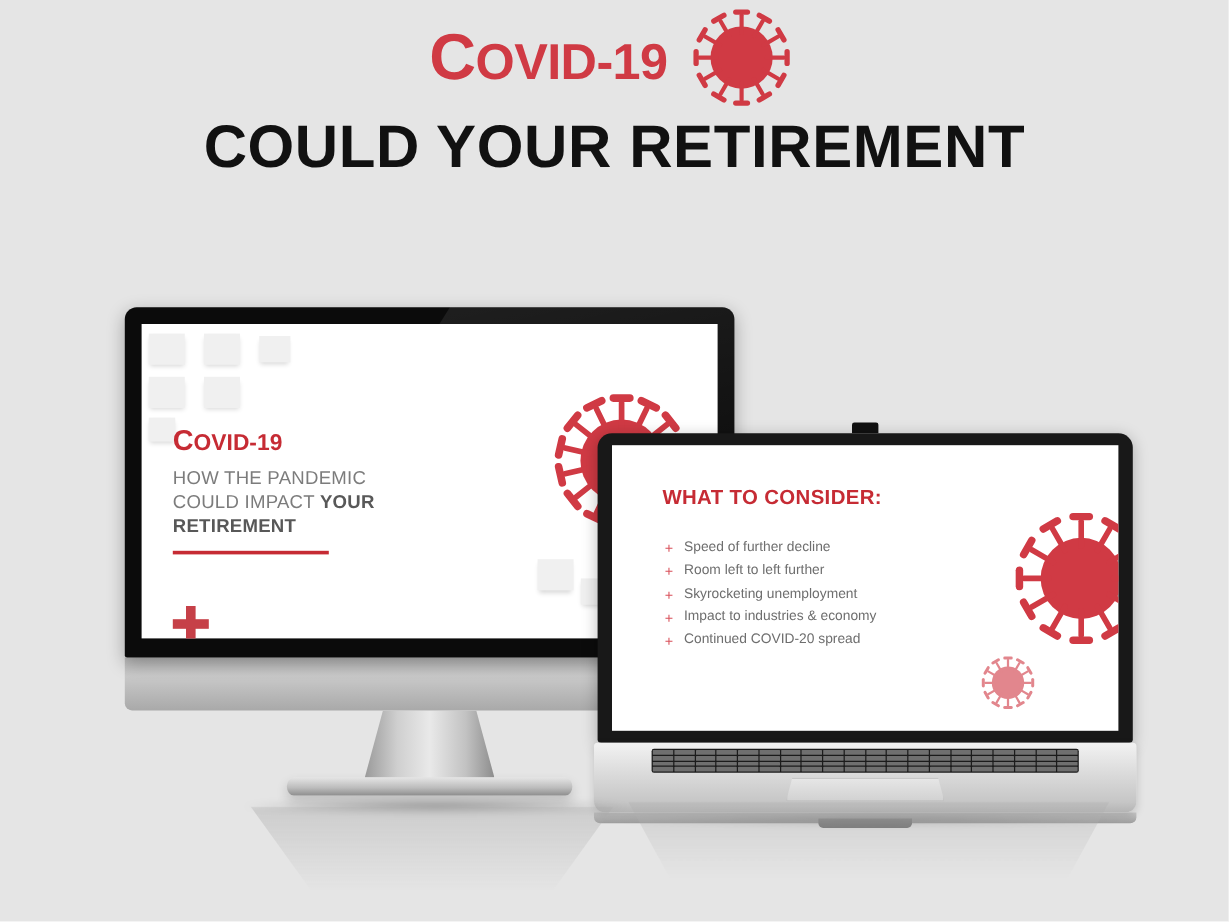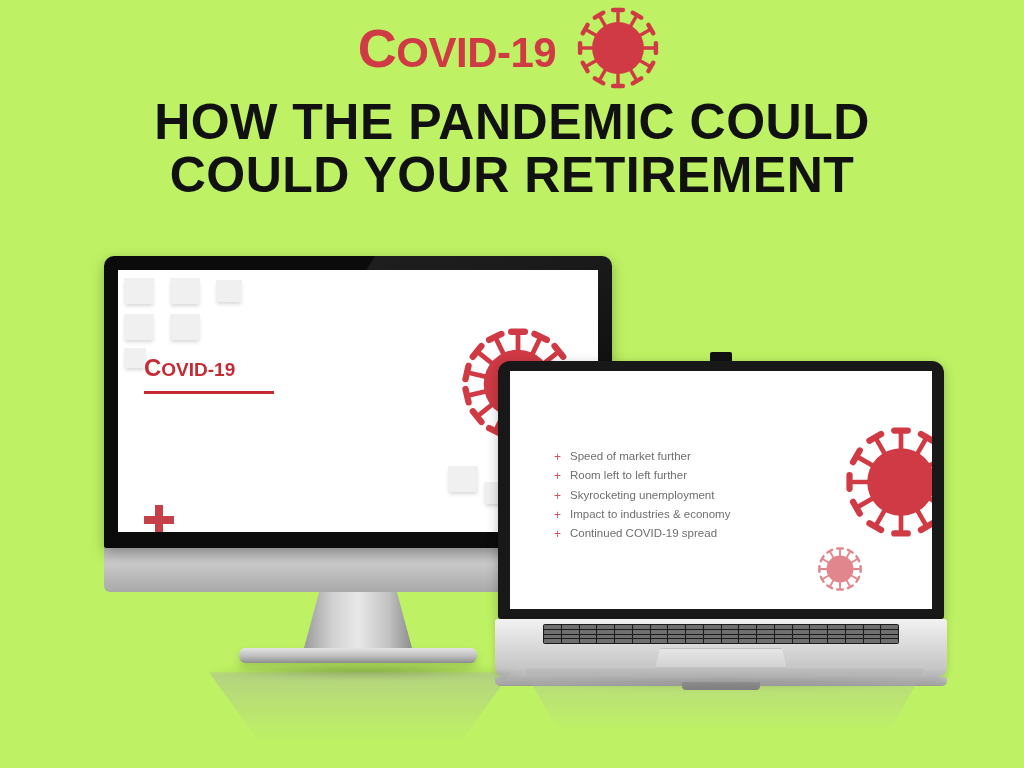--- a/index.html
+++ b/index.html
@@ -2,21 +2,21 @@
 <html><head>
 <meta charset="utf-8">
 <style>
   * { margin:0; padding:0; box-sizing:border-box; }
   html,body{
     width:1024px; height:768px;
     background:#ffffff;
     font-family:"Liberation Sans", sans-serif;
     overflow:hidden;
   }
-  .stage{ position:relative; width:1024px; height:768px; background:#bef264; }
+  .stage{ position:relative; width:1024px; height:768px; background:#e5e5e5; }
 
   
   .hero{ position:absolute; left:0; top:0; width:1024px; }
 
   .hero-brand{
     display:flex; align-items:center; justify-content:center;
     gap:14px; height:96px;
   }
   .brand-word{
     color:#D03A44;
@@ -275,21 +275,20 @@
             <g transform="rotate(330 50 50)">
               <rect x="48.2" y="12" width="3.6" height="18" rx="1.3"></rect>
               <rect x="42.6" y="8.2" width="14.8" height="4.6" rx="2.3"></rect>
             </g>
           </g>
         </g>
       </svg>
     </div>
 
     <h1 class="hero-title">
-      <span class="l2">HOW THE PANDEMIC COULD</span>
       <span class="l2">COULD YOUR RETIREMENT</span>
     </h1>
   </div>
 
   <div class="monitor">
     <div class="monitor-bezel">
       <div class="monitor-gloss"></div>
       <div class="monitor-screen">
 
         <div class="sq" style="left:6px;  top:8px;  width:30px; height:26px;"></div>
@@ -363,20 +362,25 @@
                 <rect x="42.4" y="8" width="15.2" height="4.8" rx="2.4"></rect>
               </g>
             </g>
           </g>
         </svg>
 
         <div class="mon-content">
           <div class="mon-covid">
             <span>C</span><span class="sc">OVID-19</span>
           </div>
+          <div class="mon-sub">
+            <div>HOW THE PANDEMIC</div>
+            <div><span>COULD IMPACT </span><b>YOUR</b></div>
+            <div><b>RETIREMENT</b></div>
+          </div>
           <div class="mon-rule"></div>
         </div>
 
         <div class="mon-plus"></div>
       </div>
     </div>
     <div class="monitor-chin"></div>
     <div class="monitor-neck"></div>
     <div class="monitor-base"></div>
   </div>
@@ -491,27 +495,28 @@
                   <rect x="42.4" y="8" width="15.2" height="4.8" rx="2.4"></rect>
                 </g>
               <g transform="rotate(330 50 50)">
                   <rect x="48.2" y="12" width="3.6" height="19" rx="1.3"></rect>
                   <rect x="42.4" y="8" width="15.2" height="4.8" rx="2.4"></rect>
                 </g>
             </g>
           </g>
         </svg>
 
+        <div class="lap-head">WHAT TO CONSIDER:</div>
 
         <ul class="lap-list">
-          <li><span class="plus">+</span><span>Speed of market further</span></li>
+          <li><span class="plus">+</span><span>Speed of further decline</span></li>
           <li><span class="plus">+</span><span>Room left to left further</span></li>
           <li><span class="plus">+</span><span>Skyrocketing unemployment</span></li>
           <li><span class="plus">+</span><span>Impact to industries &amp; economy</span></li>
-          <li><span class="plus">+</span><span>Continued COVID-19 spread</span></li>
+          <li><span class="plus">+</span><span>Continued COVID-20 spread</span></li>
         </ul>
 
       </div>
     </div>
 
     <div class="laptop-body">
       <div class="keyboard">
         <div class="krow">
           <div class="key"></div>
             <div class="key"></div>

